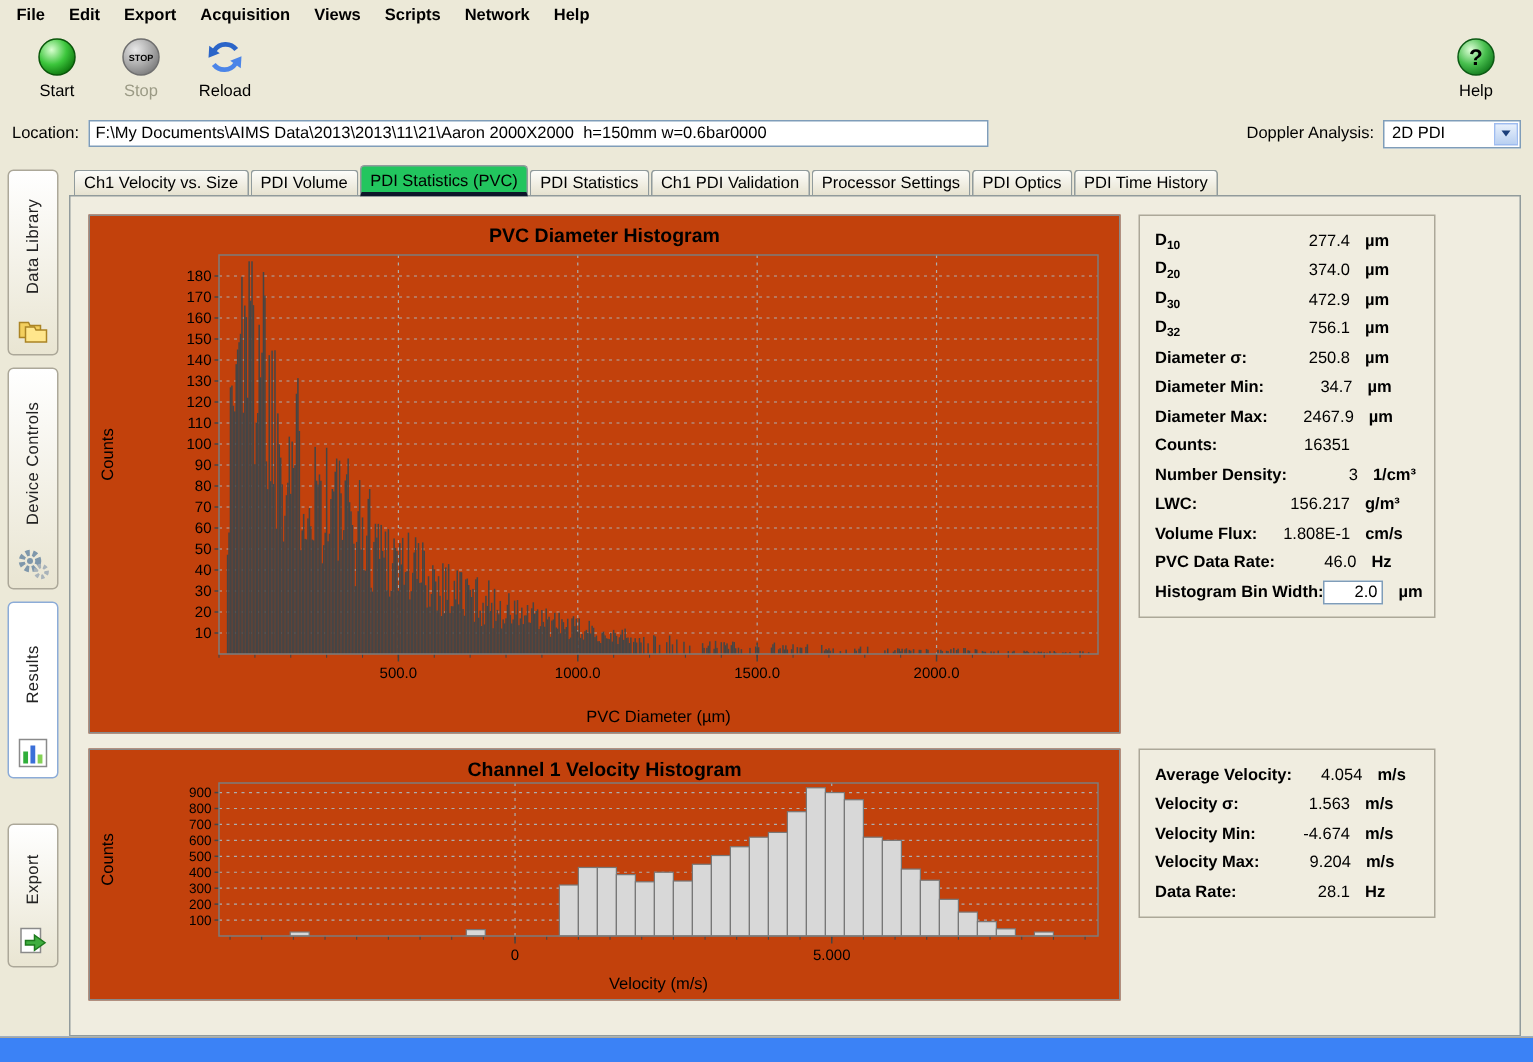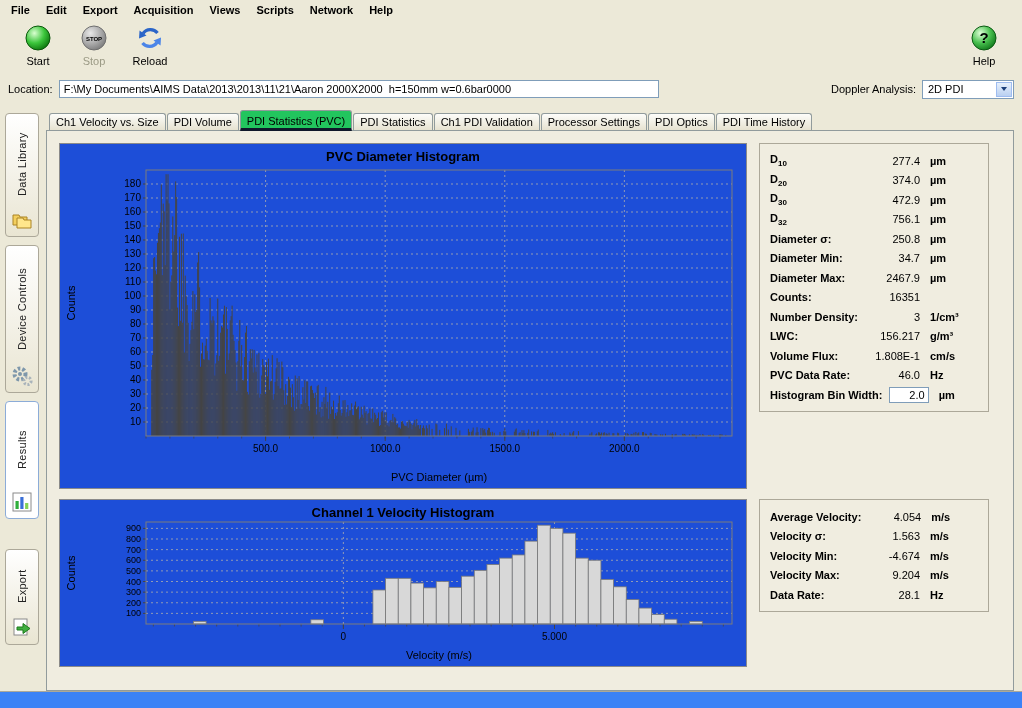--- a/index.html
+++ b/index.html
@@ -33,25 +33,25 @@
   .vtext { writing-mode:vertical-rl; transform:rotate(180deg); flex:1; display:flex; align-items:center; justify-content:center; color:#222; letter-spacing:0.3px; }
   .side-icon { height:24px; display:flex; align-items:flex-end; }
 
   .content { flex:1; display:flex; flex-direction:column; padding:8px 8px 0 2px; }
   .tab-bar { display:flex; align-items:flex-end; height:21px; padding-left:3px; position:relative; z-index:2; }
   .tab { height:17px; line-height:16px; padding:0 6px; border:1px solid #919b9c; border-bottom:none; border-radius:3px 3px 0 0; background:linear-gradient(#fdfdfa,#e6e2d0); margin-right:1px; cursor:pointer; white-space:nowrap; }
   .tab.active { height:21px; line-height:20px; background:#22c55e; border-bottom:3px solid #0f172a; margin-bottom:-1px; }
   .tab-page { flex:1; border:1px solid #919b9c; background:#f0ede0; padding:12px 12px; }
 
   .page-grid { display:grid; grid-template-columns:688px 242px; grid-template-rows:346px 168px; gap:10px 12px; }
-  .chart-panel { background:#1d4ed8; border:1px solid #8a8a8a; }
+  .chart-panel { background:#c2410c; border:1px solid #8a8a8a; }
   .chart-panel svg { display:block; }
   svg text { font-family:"Liberation Sans",sans-serif; fill:#000; }
 
-  .stats-panel { border:1px solid #aca899; background:#f0ede0; padding:7px 24px 6px 10px; align-self:start; width:230px; }
+  .stats-panel { border:1px solid #aca899; background:#f0ede0; padding:7px 12px 6px 10px; align-self:start; width:198px; }
   .stat-row { display:flex; align-items:center; height:19.5px; }
   .stat-label { font-weight:bold; flex:1; white-space:nowrap; }
   .stat-label sub { font-size:8px; font-weight:bold; }
   .stat-value { width:62px; text-align:right; white-space:nowrap; }
   .stat-unit { width:44px; padding-left:10px; font-weight:bold; white-space:nowrap; }
   .bin-input { width:40px; height:16px; border:1px solid #7f9db9; background:#fff; text-align:right; font-family:inherit; font-size:11px; padding:0 3px; }
 
   .status-bar { height:28px; border-top:1px solid #aca899; display:flex; align-items:flex-end; padding-left:5px; background:#3b82f6; }
 </style>
 </head>

